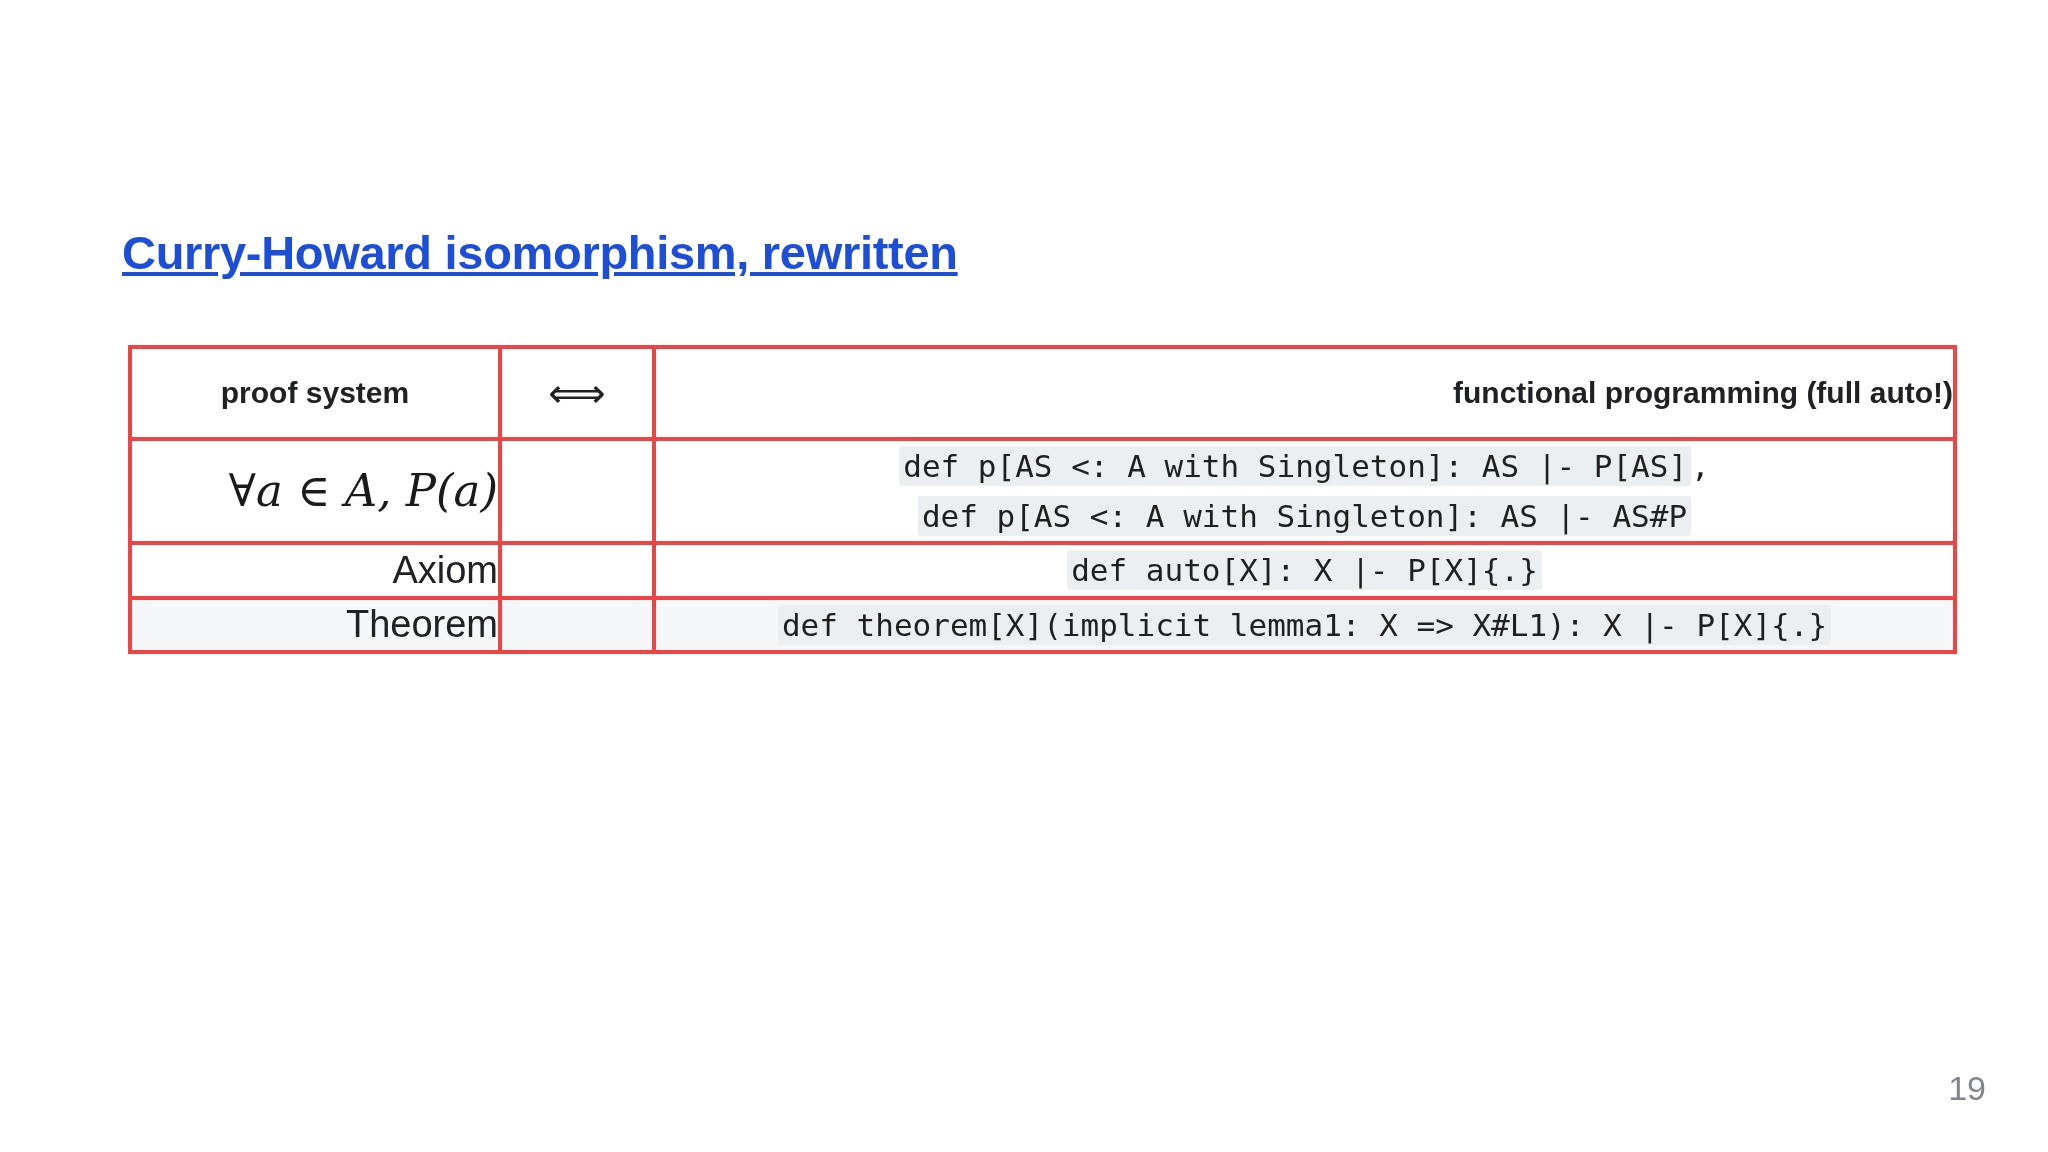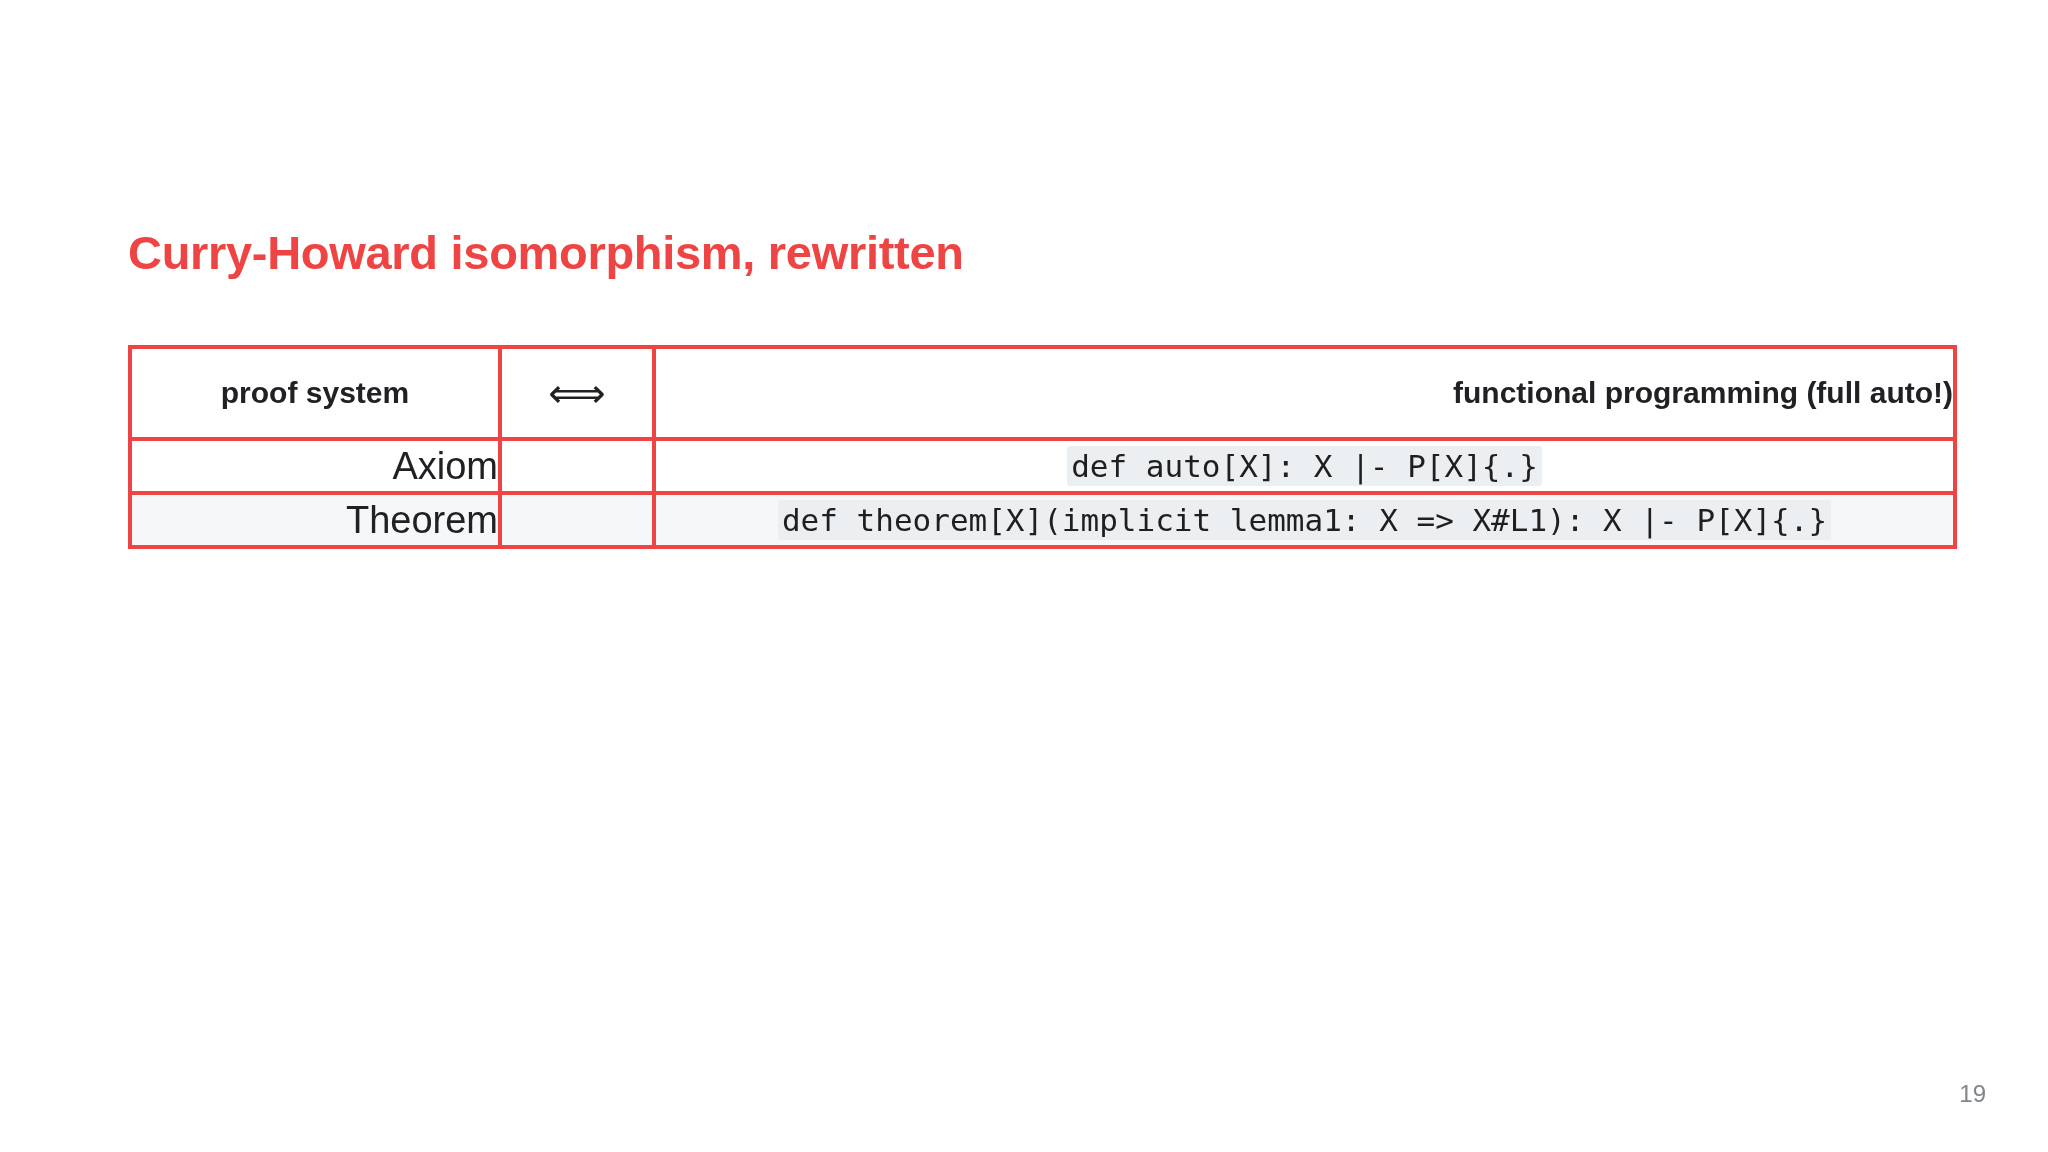--- a/index.html
+++ b/index.html
@@ -17,27 +17,28 @@
   }
 
   .slide {
     position: absolute;
     inset: 0;
     background: #ffffff;
   }
 
   .slide-title {
     position: absolute;
-    left: 128px;
+    left: 122px;
     top: 225px;
     font-size: 47px;
     font-weight: bold;
     letter-spacing: -0.3px;
-    color: #ef4444;
+    color: #1d4ed8;
     white-space: nowrap;
+    text-decoration: underline;
   }
 
   .table-wrap {
     position: absolute;
     left: 128px;
     top: 345px;
     width: 1825px;
   }
 
   table.ch-table {
@@ -129,21 +130,21 @@
   }
 
   .code-tail {
     background: transparent;
   }
 
   .page-number {
     position: absolute;
     right: 62px;
     bottom: 44px;
-    font-size: 24px;
+    font-size: 34px;
     color: #80868b;
   }
 </style>
 </head>
 <body>
 
 <div class="slide">
 
   <div class="slide-title">Curry-Howard isomorphism, rewritten</div>
 
@@ -157,20 +158,30 @@
       <thead>
         <tr>
           <th class="h-left">proof system</th>
           <th class="h-arrow">
             <span class="arrow-glyph">⟺</span>
           </th>
           <th class="h-right">functional programming (full auto!)</th>
         </tr>
       </thead>
       <tbody id="table-body">
+          <tr class="row-plain">
+            <td class="cell-left"><span class="math">∀a ∈ A, P(a)</span></td>
+            <td class="cell-arrow"><span></span></td>
+            <td class="cell-code">
+              <div class="code-block">
+                <span class="line"><span class="code">def p[AS &lt;: A with Singleton]: AS |- P[AS]</span><span class="code-tail">,</span></span>
+                <span class="line"><span class="code">def p[AS &lt;: A with Singleton]: AS |- AS#P</span></span>
+              </div>
+            </td>
+          </tr>
           <tr class="row-plain">
             <td class="cell-left"><span class="plain-label">Axiom</span></td>
             <td class="cell-arrow"><span></span></td>
             <td class="cell-code">
               <div class="code-block">
                 <span class="line"><span class="code">def auto[X]: X |- P[X]{.}</span></span>
               </div>
             </td>
           </tr>
           <tr class="row-shaded">

